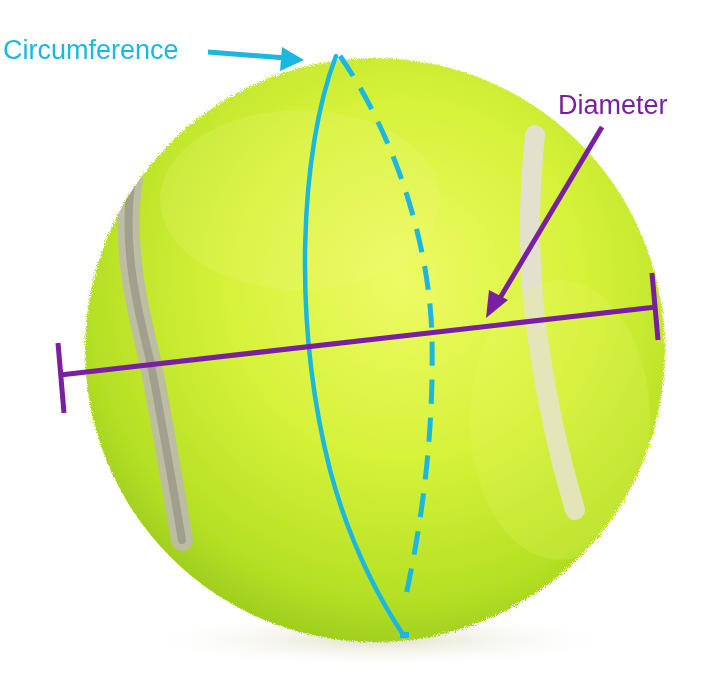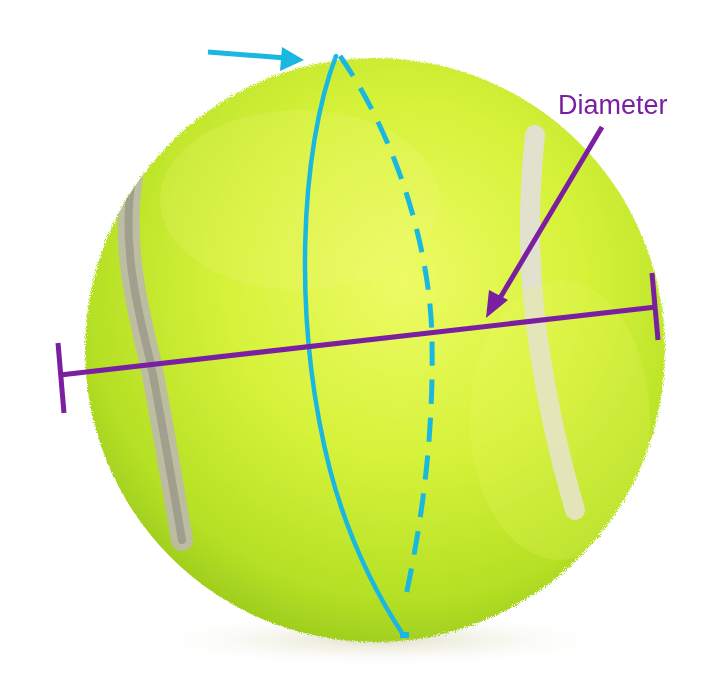--- a/index.html
+++ b/index.html
@@ -61,14 +61,15 @@
     <polygon points="304,60 282,47 280,71" fill="#1ab8e0"></polygon>
 
     <line x1="60" y1="375" x2="656" y2="307" stroke="#7a1fa2" stroke-width="5"></line>
     <line x1="58" y1="343" x2="64" y2="413" stroke="#7a1fa2" stroke-width="5"></line>
     <line x1="652" y1="273" x2="658" y2="340" stroke="#7a1fa2" stroke-width="5"></line>
 
     <line x1="602" y1="127" x2="500" y2="298" stroke="#7a1fa2" stroke-width="5"></line>
     <polygon points="486,318 489,290 508,300" fill="#7a1fa2"></polygon>
   </svg>
 
+  <div id="lbl-circ" class="label" style="color:#1ab8e0">Circumference</div>
   <div id="lbl-diam" class="label" style="color:#7a1fa2">Diameter</div>
 </div>
 
 </body></html>

